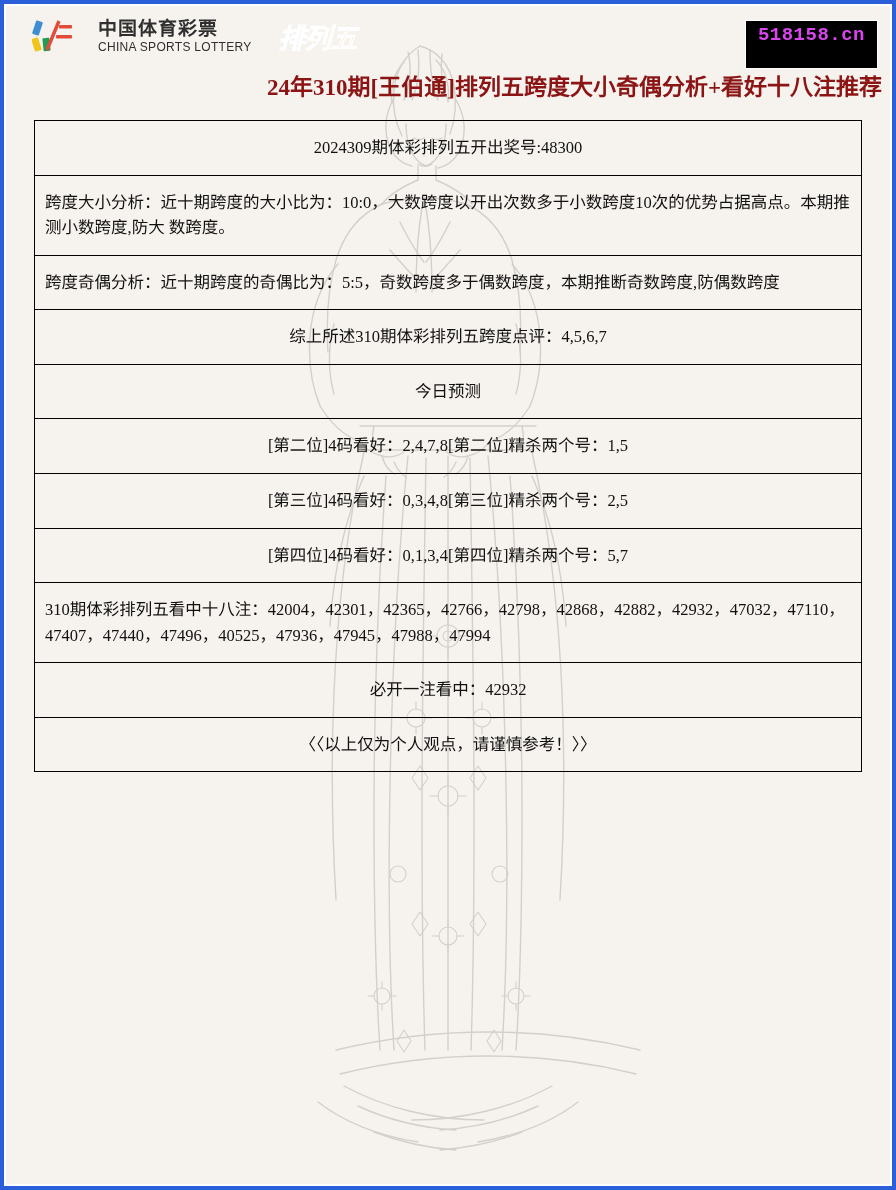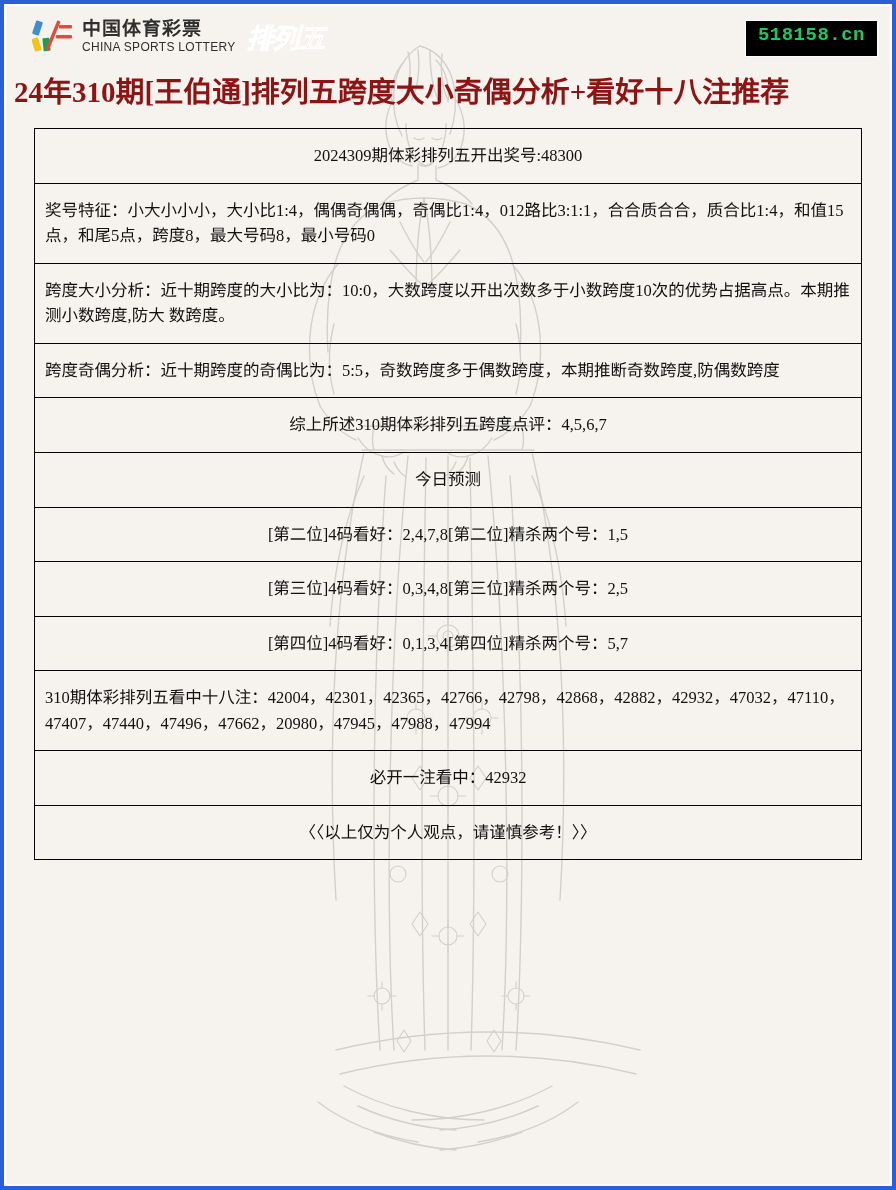--- a/index.html
+++ b/index.html
@@ -55,21 +55,21 @@
     height: 60px;
     padding: 6px 12px 0 26px;
     box-sizing: border-box;
     display: flex;
     align-items: flex-start;
     justify-content: space-between;
   }
   .brand {
     display: flex;
     align-items: center;
-    gap: 8px;
+    gap: 24px;
     height: 48px;
   }
   .brand-mark {
     width: 42px;
     height: 36px;
     flex: none;
   }
   .brand-words {
     display: flex;
     flex-direction: column;
@@ -99,38 +99,38 @@
     margin-left: 3px;
     letter-spacing: -1px;
     -webkit-text-stroke: 1px #ffffff;
   }
   .brand-game .g1 { color: #3f8fd0; }
   .brand-game .g2 { color: #e8a32a; }
   .brand-game .g3 { color: #d63122; }
 
   .site-badge {
     background: #000000;
-    color: #22c55e;
+    color: #d946ef;
     font-family: "Liberation Mono", "DejaVu Sans Mono", monospace;
     font-size: 19px;
     font-weight: bold;
-    padding: 3px 12px 10px 12px;
+    padding: 3px 12px 22px 12px;
     border: 1px solid #ffffff;
     letter-spacing: 0.5px;
     margin-top: 8px;
   }
 
   
   .main-title {
     position: relative;
     z-index: 2;
-    text-align: left;
+    text-align: right;
     color: #8b1414;
     font-family: "Liberation Serif", "DejaVu Serif", serif;
-    font-size: 29px;
+    font-size: 23px;
     font-weight: bold;
     letter-spacing: 0px;
     padding: 0 8px;
     margin-top: 2px;
     white-space: nowrap;
   }
 
   
   .table-wrap {
     position: relative;
@@ -288,23 +288,20 @@
 
     <div class="main-title">24年310期[王伯通]排列五跨度大小奇偶分析+看好十八注推荐</div>
 
     <div class="table-wrap">
       <table class="analysis">
         <tbody>
           <tr>
             <td class="center tall">2024309期体彩排列五开出奖号:48300</td>
           </tr>
           <tr>
-            <td class="left">奖号特征：小大小小小，大小比1:4，偶偶奇偶偶，奇偶比1:4，012路比3:1:1，合合质合合，质合比1:4，和值15点，和尾5点，跨度8，最大号码8，最小号码0</td>
-          </tr>
-          <tr>
             <td class="left">跨度大小分析：近十期跨度的大小比为：10:0，大数跨度以开出次数多于小数跨度10次的优势占据高点。本期推测小数跨度,防大 数跨度。</td>
           </tr>
           <tr>
             <td class="left">跨度奇偶分析：近十期跨度的奇偶比为：5:5，奇数跨度多于偶数跨度，本期推断奇数跨度,防偶数跨度</td>
           </tr>
           <tr>
             <td class="center tall">综上所述310期体彩排列五跨度点评：4,5,6,7</td>
           </tr>
           <tr>
             <td class="center tall">今日预测</td>
@@ -312,21 +309,21 @@
           <tr>
             <td class="center tall">[第二位]4码看好：2,4,7,8[第二位]精杀两个号：1,5</td>
           </tr>
           <tr>
             <td class="center tall">[第三位]4码看好：0,3,4,8[第三位]精杀两个号：2,5</td>
           </tr>
           <tr>
             <td class="center tall">[第四位]4码看好：0,1,3,4[第四位]精杀两个号：5,7</td>
           </tr>
           <tr>
-            <td class="left">310期体彩排列五看中十八注：42004，42301，42365，42766，42798，42868，42882，42932，47032，47110，47407，47440，47496，47662，20980，47945，47988，47994</td>
+            <td class="left">310期体彩排列五看中十八注：42004，42301，42365，42766，42798，42868，42882，42932，47032，47110，47407，47440，47496，40525，47936，47945，47988，47994</td>
           </tr>
           <tr>
             <td class="center tall">必开一注看中：42932</td>
           </tr>
           <tr>
             <td class="center tall">〈〈以上仅为个人观点，请谨慎参考！〉〉</td>
           </tr>
         </tbody>
       </table>
     </div>

